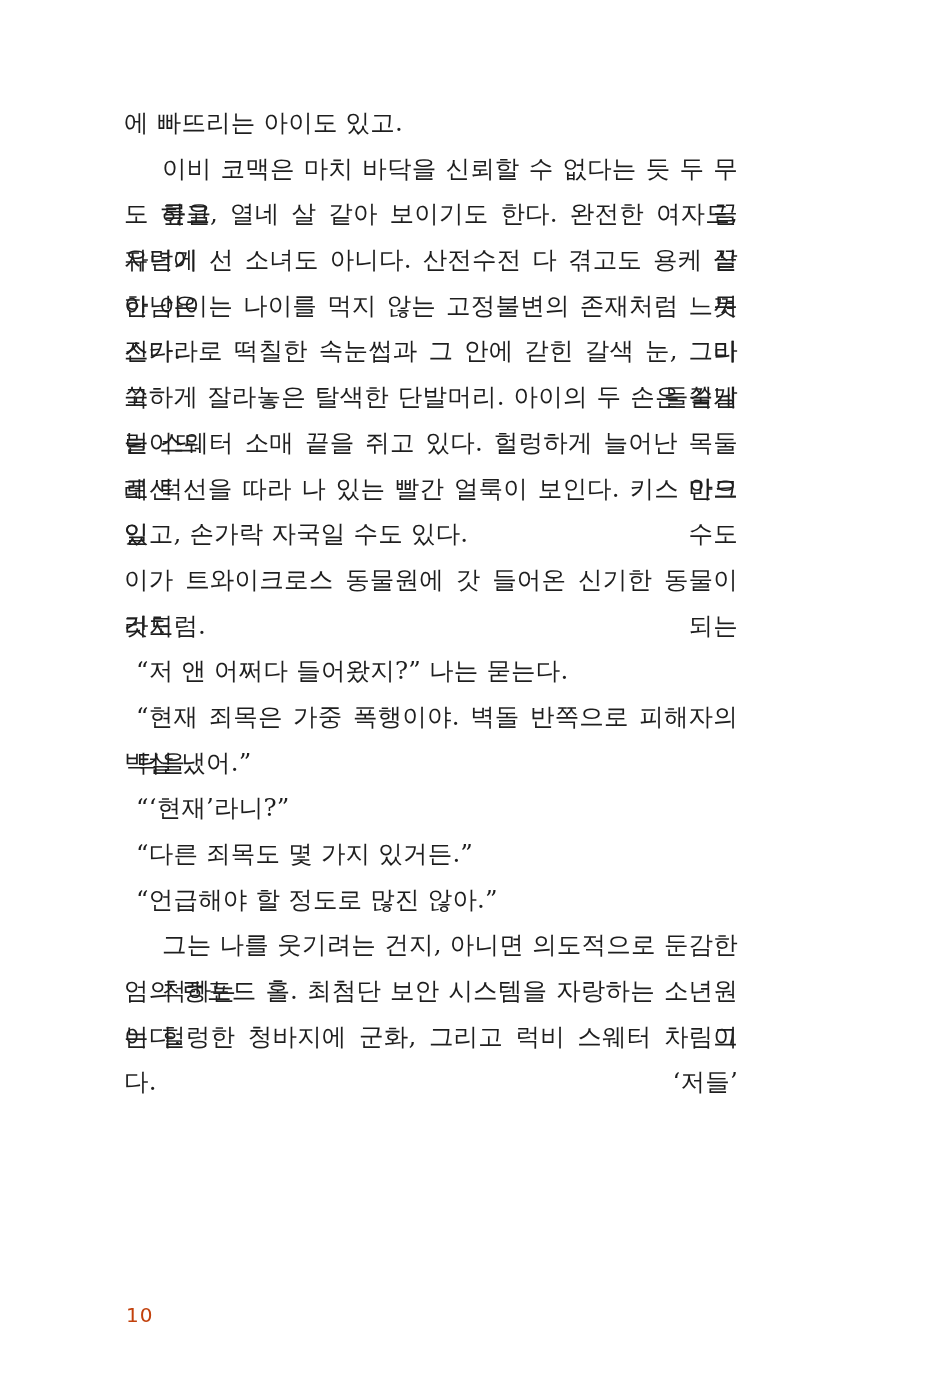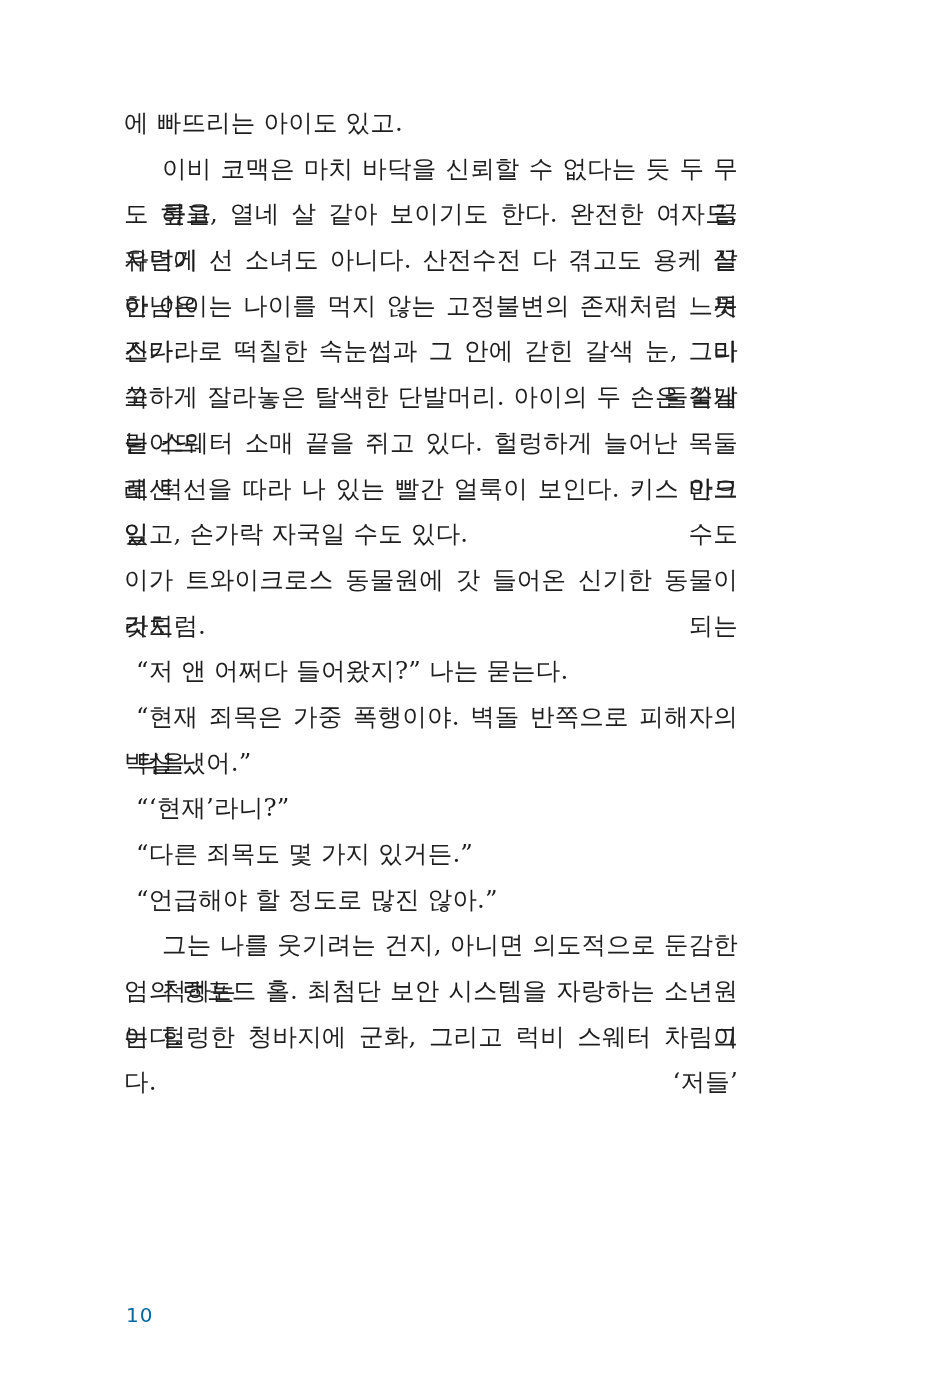--- a/index.html
+++ b/index.html
@@ -35,21 +35,21 @@
     text-align-last: justify;
   }
   .line.indent-para { padding-left: 38px; }
   .line.indent-quote { padding-left: 12px; }
   #page-number {
     position: absolute;
     left: 126px;
     top: 1303px;
     font-family: "DejaVu Sans", "Liberation Sans", sans-serif;
     font-size: 20px;
-    color: #0369a1;
+    color: #c2410c;
     letter-spacing: 1px;
   }
 </style>
 </head>
 <body>
 
 <div id="book-page">
   <div id="text-block">
       <div class="line">에 빠뜨리는 아이도 있고.</div>
       <div class="line justify indent-para">이비 코맥은 마치 바닥을 신뢰할 수 없다는 듯 두 무릎을 끌</div>

